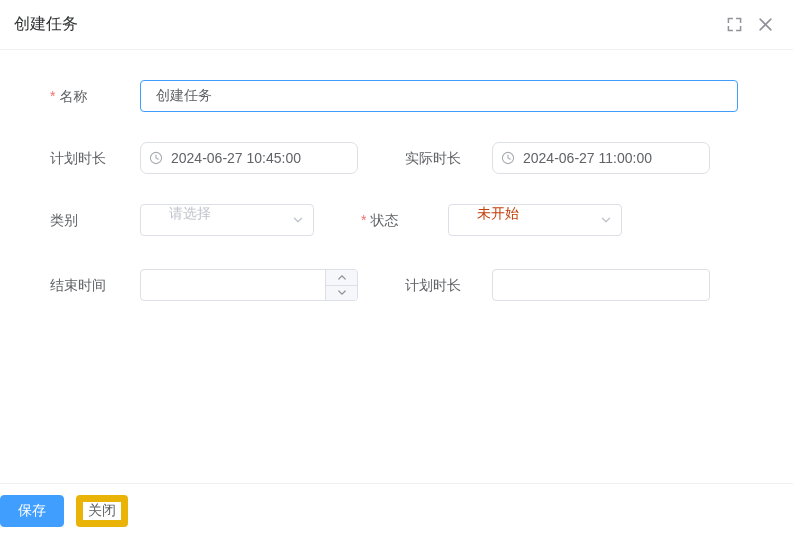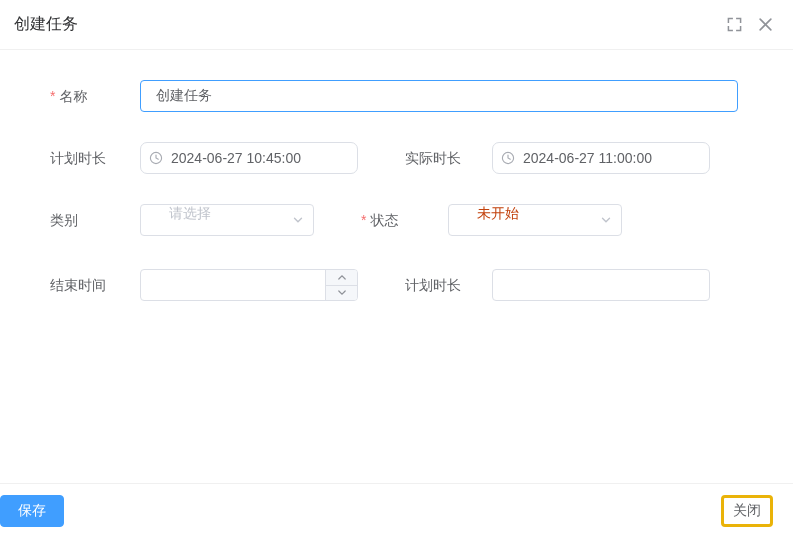--- a/index.html
+++ b/index.html
@@ -87,34 +87,34 @@
   .step {
     flex: 1; display: flex; align-items: center; justify-content: center;
     cursor: pointer;
   }
   .step.up { border-bottom: 1px solid #dcdfe6; }
 
   
   .footer {
     position: absolute; left: 0; right: 0; bottom: 0; height: 55px;
     border-top: 1px solid #f0f0f0; background: #fff;
-    display: flex; align-items: center; justify-content: space-between;
+    display: flex; align-items: center; justify-content: flex-start;
     padding-right: 20px; gap: 12px;
   }
   .btn {
     height: 32px; border-radius: 4px; font-size: 14px; cursor: pointer;
     font-family: "Liberation Sans", "DejaVu Sans", sans-serif;
     display: inline-flex; align-items: center; justify-content: center;
   }
   .btn.primary {
     background: #409eff; color: #fff; border: 1px solid #409eff; min-width: 62px;
     padding: 0 17px;
   }
   .btn.plain {
-    background: #fff; color: #606266; border: 3px solid #eab308; min-width: 52px;
+    background: #fff; color: #606266; border: 7px solid #eab308; min-width: 52px;
     padding: 0 4px;
   }
 </style>
 </head>
 <body>
 
 <div class="dialog">
 
   <div class="header">
     <span class="title">创建任务</span>

